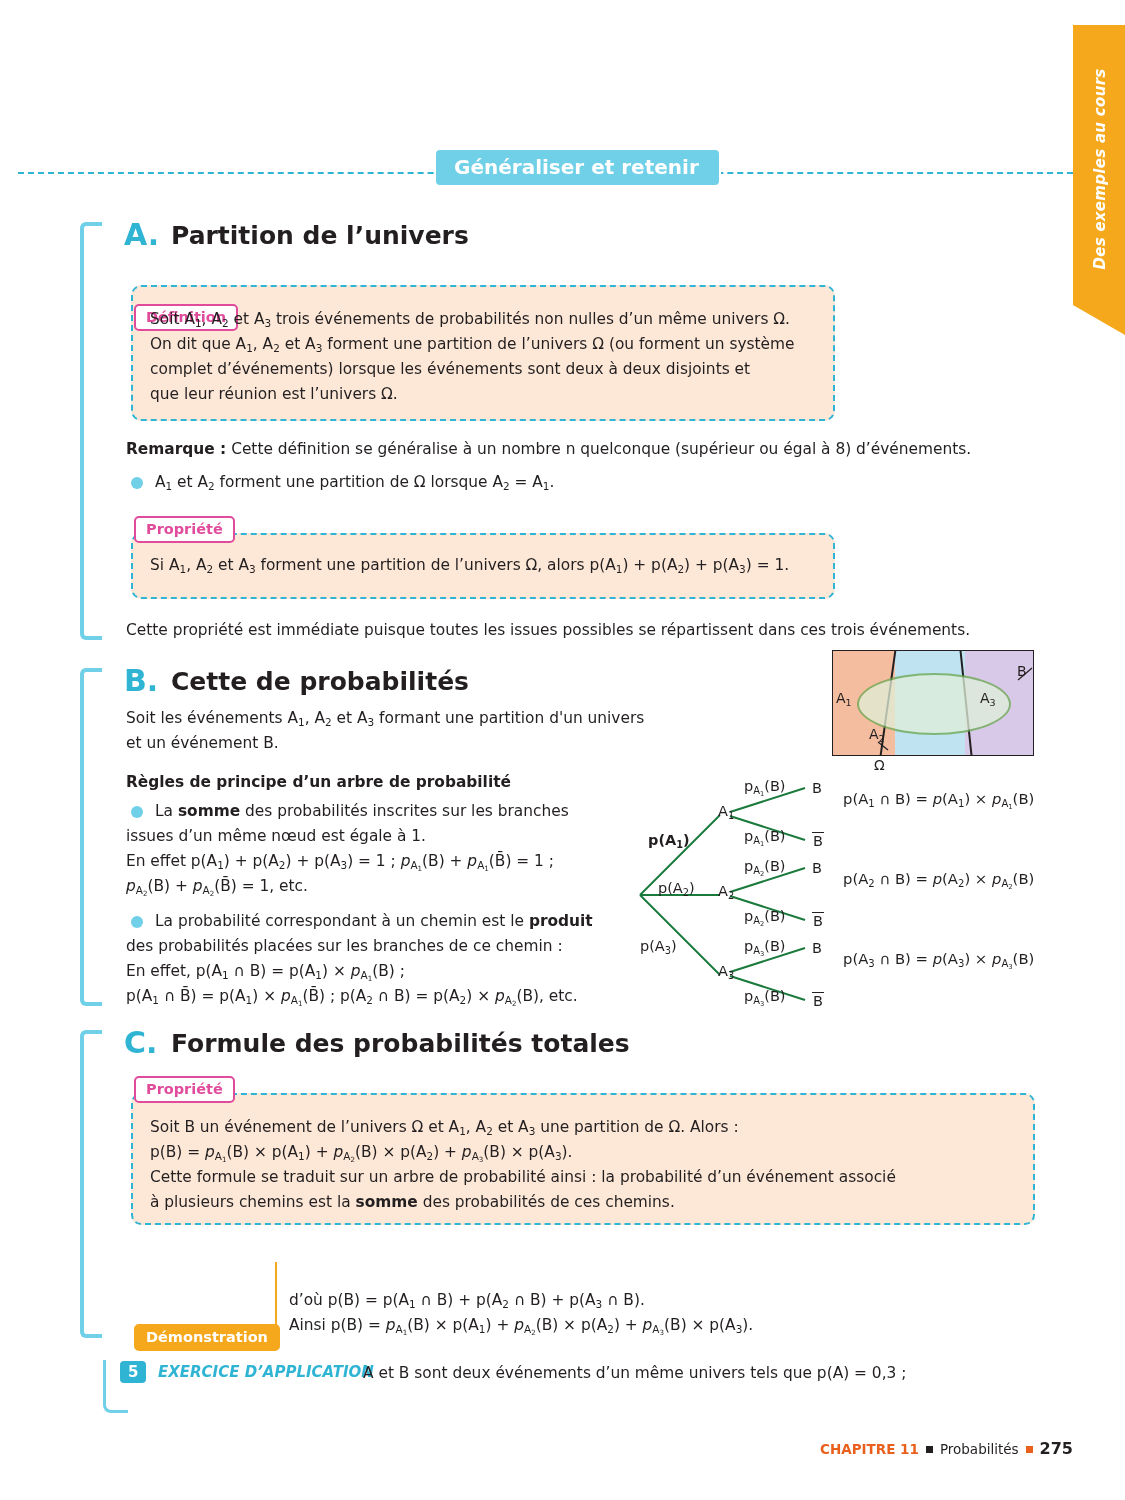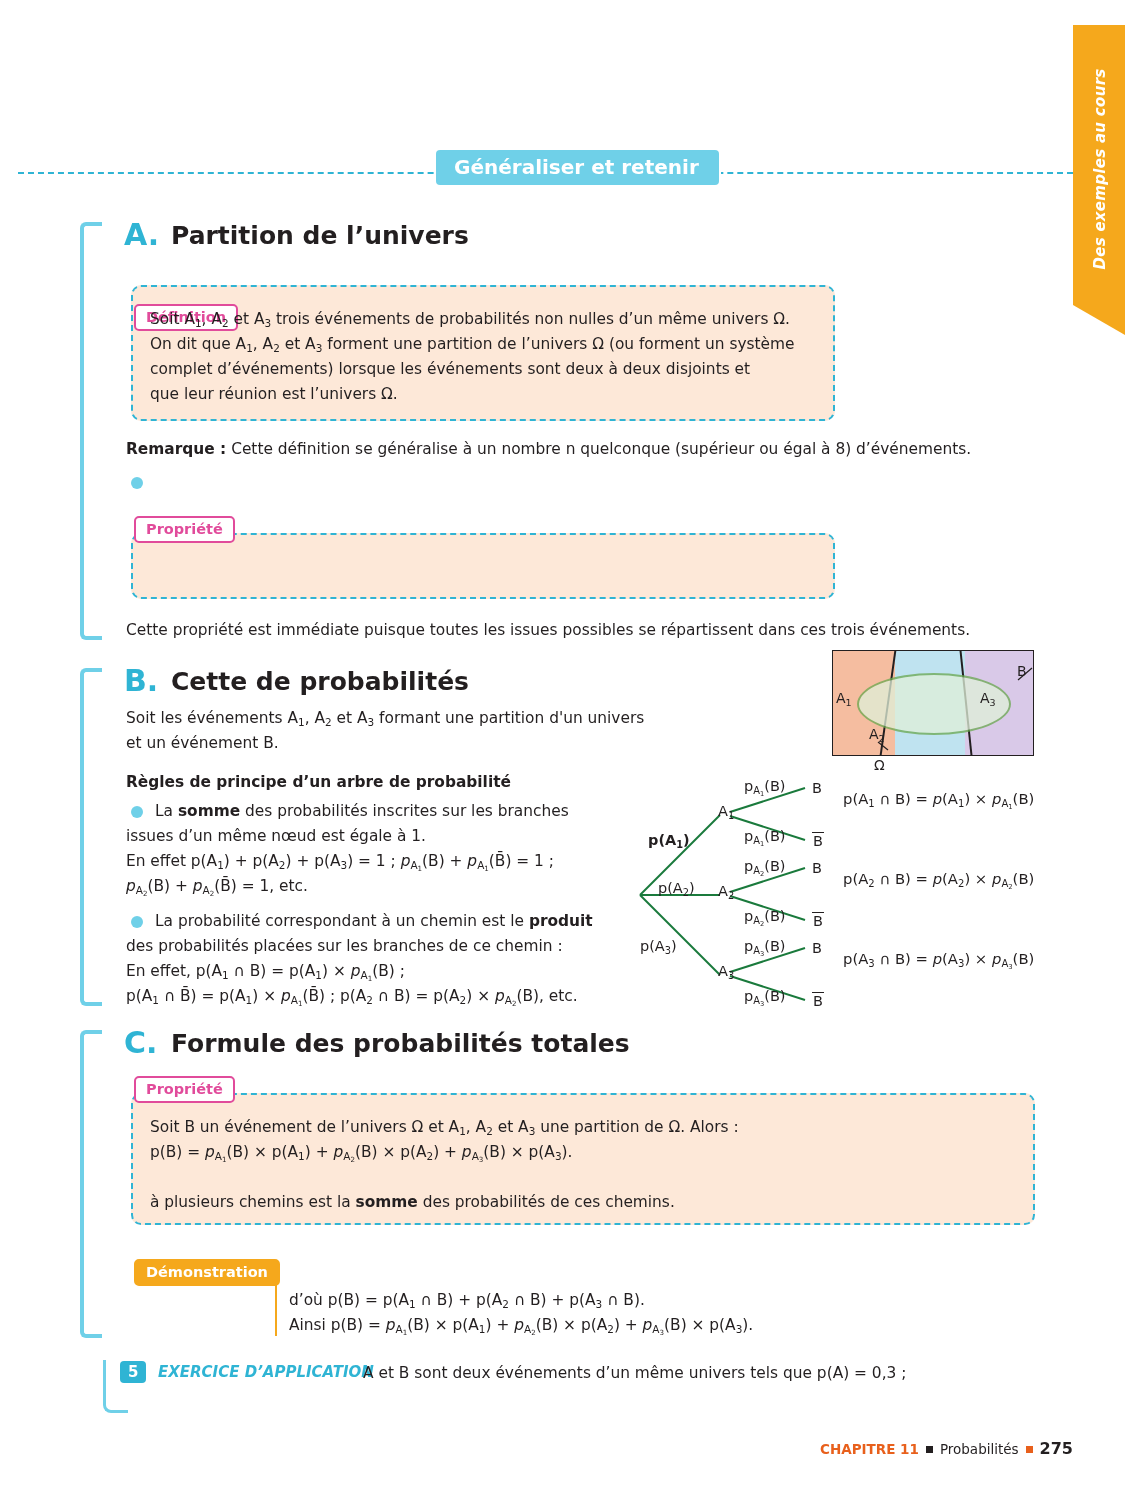--- a/index.html
+++ b/index.html
@@ -153,23 +153,25 @@
   <div class="txt" style="left:150px;top:307px;width:670px;">Soit A<sub>1</sub>, A<sub>2</sub> et A<sub>3</sub> trois événements de probabilités non nulles d’un même univers Ω.</div>
   <div class="txt" style="left:150px;top:332px;width:670px;">On dit que A<sub>1</sub>, A<sub>2</sub> et A<sub>3</sub> forment une partition de l’univers Ω (ou forment un système</div>
   <div class="txt" style="left:150px;top:357px;width:670px;">complet d’événements) lorsque les événements sont deux à deux disjoints et</div>
   <div class="txt" style="left:150px;top:382px;width:670px;">que leur réunion est l’univers Ω.</div>
 
   <div class="txt" style="left:126px;top:437px;width:880px;">
     <b>Remarque :</b>
     <span>Cette définition se généralise à un nombre n quelconque (supérieur ou égal à 8) d’événements.</span>
   </div>
   <div class="bullet" style="left:131px;top:477px;"></div>
+  <div class="txt" style="left:155px;top:470px;width:700px;">A<sub>1</sub> et A<sub>2</sub> forment une partition de Ω lorsque A<sub>2</sub> = A<sub>1</sub>.</div>
 
   <div class="callout" style="left:131px;top:533px;width:700px;height:62px;"></div>
   <div class="tag" style="left:134px;top:516px;">Propriété</div>
+  <div class="txt" style="left:150px;top:553px;width:670px;">Si A<sub>1</sub>, A<sub>2</sub> et A<sub>3</sub> forment une partition de l’univers Ω, alors p(A<sub>1</sub>) + p(A<sub>2</sub>) + p(A<sub>3</sub>) = 1.</div>
 
   <div class="txt" style="left:126px;top:618px;width:900px;">Cette propriété est immédiate puisque toutes les issues possibles se répartissent dans ces trois événements.</div>
 
   <div class="bracket" style="left:80px;top:668px;height:330px;"></div>
   <div class="sec-letter" style="left:124px;top:663px;">B.</div>
   <div class="sec-title" style="left:171px;top:667px;">Cette de probabilités</div>
 
   <div class="txt" style="left:126px;top:706px;width:600px;">Soit les événements A<sub>1</sub>, A<sub>2</sub> et A<sub>3</sub> formant une partition d'un univers</div>
   <div class="txt" style="left:126px;top:731px;width:600px;">et un événement B.</div>
   <div class="txt" style="left:126px;top:770px;width:600px;"><b>Règles de principe d’un arbre de probabilité</b></div>
@@ -259,25 +261,26 @@
   <div class="tree-eq" style="left:843px;top:950px;">p(A<sub>3</sub> ∩ B) = <i>p</i>(A<sub>3</sub>) × <i>p</i><sub>A<sub>3</sub></sub>(B)</div>
 
   <div class="bracket" style="left:80px;top:1030px;height:300px;"></div>
   <div class="sec-letter" style="left:124px;top:1025px;">C.</div>
   <div class="sec-title" style="left:171px;top:1029px;">Formule des probabilités totales</div>
 
   <div class="callout" style="left:131px;top:1093px;width:900px;height:128px;"></div>
   <div class="tag" style="left:134px;top:1076px;">Propriété</div>
   <div class="txt" style="left:150px;top:1115px;width:860px;">Soit B un événement de l’univers Ω et A<sub>1</sub>, A<sub>2</sub> et A<sub>3</sub> une partition de Ω. Alors :</div>
   <div class="txt" style="left:150px;top:1140px;width:860px;">p(B) = <i>p</i><sub>A<sub>1</sub></sub>(B) × p(A<sub>1</sub>) + <i>p</i><sub>A<sub>2</sub></sub>(B) × p(A<sub>2</sub>) + <i>p</i><sub>A<sub>3</sub></sub>(B) × p(A<sub>3</sub>).</div>
+  <div class="txt" style="left:150px;top:1165px;width:870px;">Cette formule se traduit sur un arbre de probabilité ainsi : la probabilité d’un événement associé</div>
   <div class="txt" style="left:150px;top:1190px;width:870px;">
     <span>à plusieurs chemins est la </span><b>somme</b><span> des probabilités de ces chemins.</span>
   </div>
 
-  <div class="tag orange" style="left:134px;top:1259px;">Démonstration</div>
+  <div class="tag orange" style="left:134px;top:1324px;">Démonstration</div>
   <div style="position:absolute;left:275px;top:1262px;width:0;height:74px;border-left:2px solid #f5a81c;"></div>
   <div class="txt" style="left:289px;top:1288px;width:720px;">d’où p(B) = p(A<sub>1</sub> ∩ B) + p(A<sub>2</sub> ∩ B) + p(A<sub>3</sub> ∩ B).</div>
   <div class="txt" style="left:289px;top:1313px;width:720px;">Ainsi p(B) = <i>p</i><sub>A<sub>1</sub></sub>(B) × p(A<sub>1</sub>) + <i>p</i><sub>A<sub>2</sub></sub>(B) × p(A<sub>2</sub>) + <i>p</i><sub>A<sub>3</sub></sub>(B) × p(A<sub>3</sub>).</div>
 
   <div class="ex-bracket" style="left:103px;top:1360px;width:22px;height:50px;"></div>
   <div class="ex-num" style="left:120px;top:1361px;">5</div>
   <div class="ex-title" style="left:158px;top:1363px;">EXERCICE D’APPLICATION</div>
   <div class="txt" style="left:363px;top:1361px;width:660px;">A et B sont deux événements d’un même univers tels que p(A) = 0,3 ;</div>
 
   <div class="footer">

